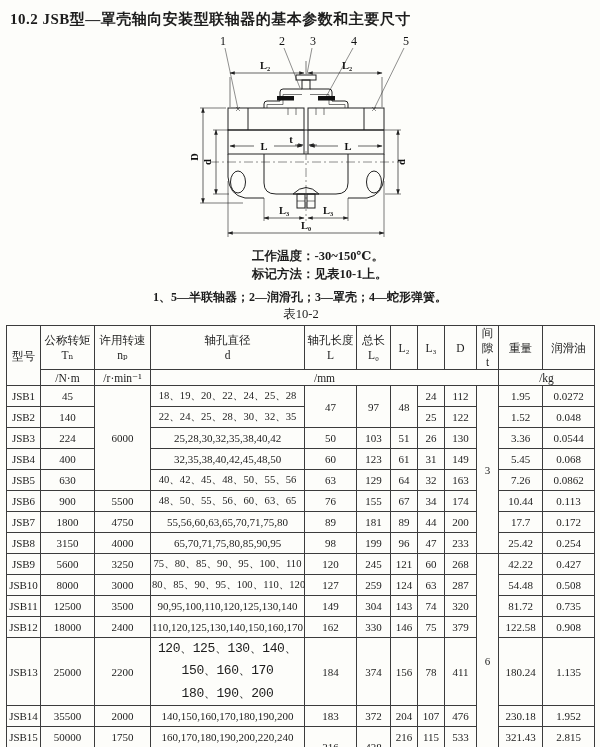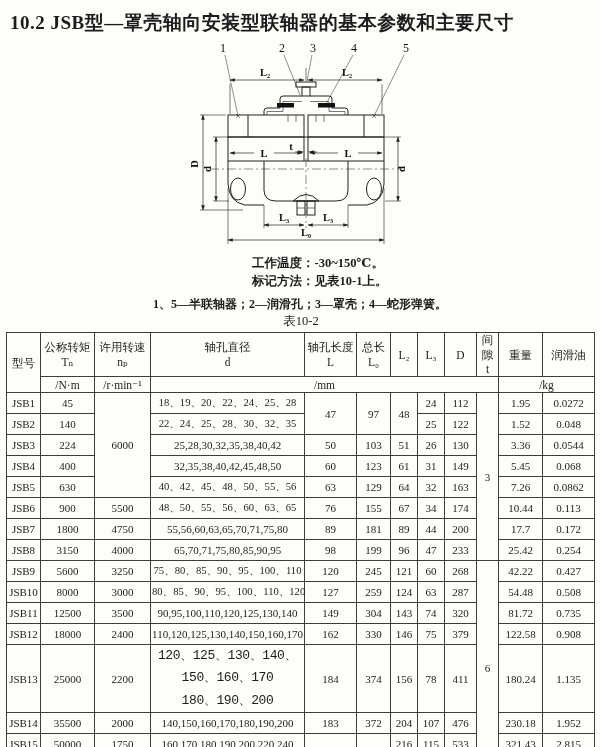--- a/index.html
+++ b/index.html
@@ -3,21 +3,21 @@
 <meta charset="utf-8">
 <style>
   html,body{margin:0;padding:0;}
   body{
     width:600px;height:747px;
     background:#fdfdfa;color:#1c1c1c;
     font-family:"Liberation Serif","DejaVu Serif",serif;
     overflow:hidden;
   }
   .page{padding:6px 6px 0 6px;}
-  .title{font-size:19px;font-weight:bold;letter-spacing:.5px;padding:4px 2px 0 4px;}
+  .title{font-size:15px;font-weight:bold;letter-spacing:.5px;padding:4px 2px 0 4px;}
   .fig{text-align:center;margin-top:2px;}
   .fig svg{display:inline-block;}
   .notes{width:max-content;margin:0 16px 0 246px;font-size:12.5px;font-weight:bold;line-height:1.45;}
   .caption{text-align:center;font-size:12px;font-weight:bold;margin-top:6px;}
   .tbl-label{font-size:12.5px;margin:0 0 2px 2px;text-align:center;}
   table{border-collapse:collapse;table-layout:fixed;width:588px;}
   th,td{
     border:1px solid #3c3c3c;text-align:center;vertical-align:middle;
     padding:0 1px;font-weight:normal;
   }

